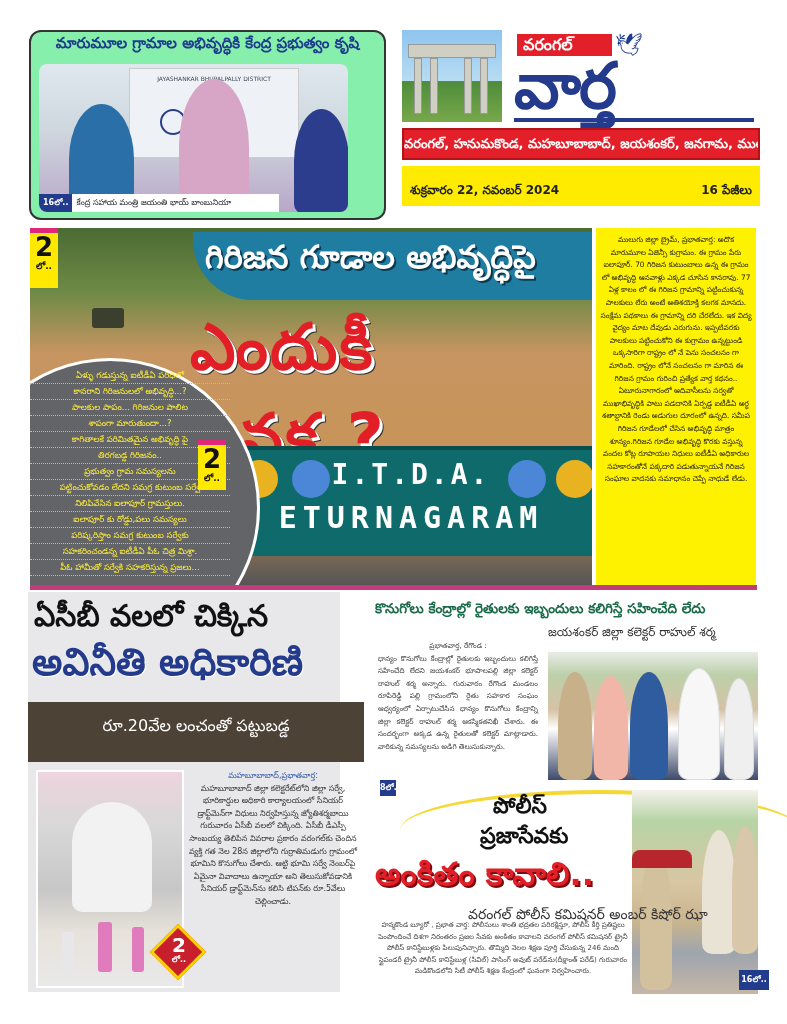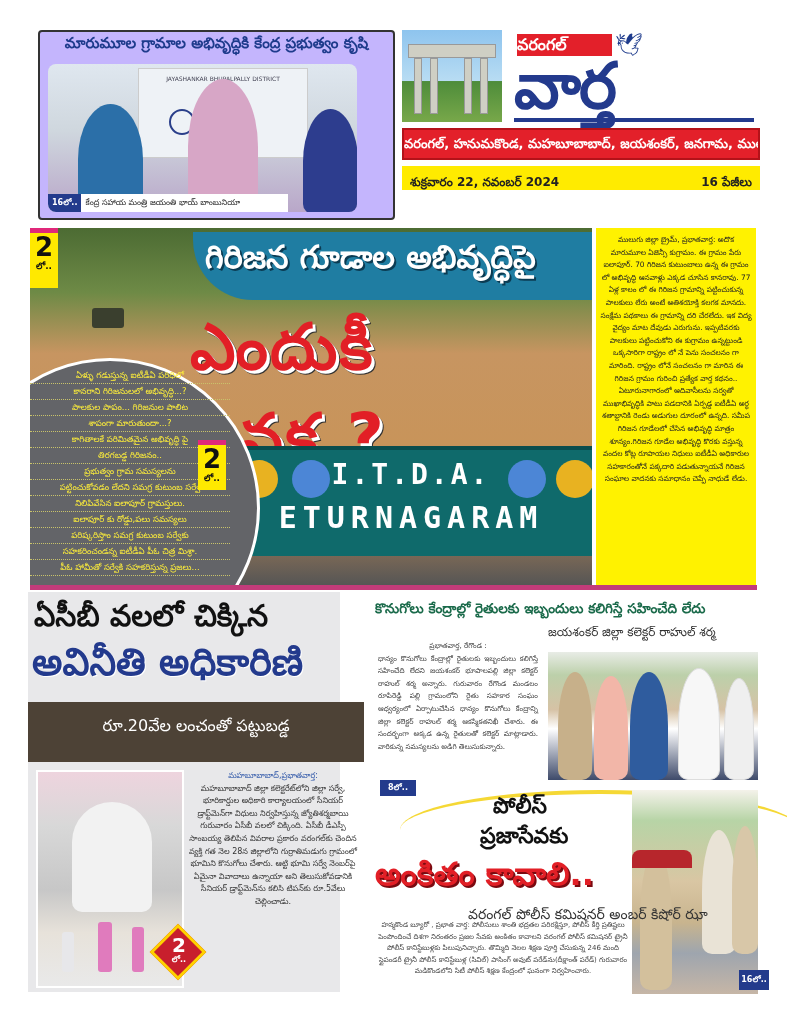--- a/index.html
+++ b/index.html
@@ -1,35 +1,35 @@
 <!DOCTYPE html>
 <html><head>
 <meta charset="utf-8">
 <style>
 *{box-sizing:border-box;margin:0;padding:0}
 body{width:787px;height:1024px;background:#fff;font-family:"DejaVu Sans",sans-serif;position:relative;overflow:hidden;color:#222}
 .abs{position:absolute}
 
-#tl-box{left:38px;top:30px;width:357px;height:190px;border:2px solid #333;border-radius:4px;background:#c4b5fd;overflow:hidden}
+#tl-box{left:29px;top:30px;width:357px;height:190px;border:2px solid #333;border-radius:12px;background:#86efac;overflow:hidden}
 #tl-title{left:0;top:2px;width:100%;text-align:center;font-weight:bold;color:#1e3b8c;font-size:15px}
 #tl-photo{left:8px;top:32px;width:309px;height:148px;border-radius:8px;overflow:hidden;background:linear-gradient(180deg,#dfe7ef 0%,#cfd7de 45%,#b9a7c9 100%)}
 .person{position:absolute;border-radius:50% 50% 10px 10px}
 #tl-caption{left:0;bottom:0;height:18px;width:240px;background:#fff;font-size:8px;line-height:18px;white-space:nowrap}
 #tl-caption .pg{display:inline-block;background:#233b8c;color:#fff;padding:0 4px;font-weight:bold;margin-right:4px}
 
 #mast{left:402px;top:30px;width:358px;height:190px}
 #mast-img{left:0;top:0;width:100px;height:92px;background:linear-gradient(180deg,#8ec4ee 0%,#b8dcf3 55%,#4e8c3a 56%,#78a84a 100%)}
 .pillar{position:absolute;bottom:8px;width:8px;background:#cfcfc4;border:1px solid #999}
 #mast-lintel{left:6px;top:14px;width:88px;height:14px;background:#cfcfc4;border:1px solid #999}
-#mast-red{left:115px;top:4px;width:95px;height:22px;background:#e3202a;color:#fff;font-weight:bold;font-size:16px;line-height:22px;padding-left:0}
+#mast-red{left:115px;top:4px;width:95px;height:22px;background:#e3202a;color:#fff;font-weight:bold;font-size:16px;line-height:22px;padding-left:6px}
 #mast-bird{left:213px;top:2px;color:#1e3b8c;font-size:22px}
 #mast-title{left:112px;top:22px;width:240px;height:68px;color:#233a8d;font-size:64px;font-weight:bold;line-height:68px;letter-spacing:-2px}
 #mast-line{left:112px;top:88px;width:240px;height:4px;background:#233a8d}
 #mast-districts{left:0;top:98px;width:358px;height:32px;background:#e3202a;border:2px solid #b31219;color:#fff;font-weight:bold;font-size:13px;line-height:28px;text-align:center;white-space:nowrap;overflow:hidden}
-#mast-date{left:0;top:136px;width:358px;height:24px;background:#ffeb00;font-weight:bold;font-size:12px;line-height:24px;padding:4px 8px;display:flex;justify-content:space-between}
+#mast-date{left:0;top:136px;width:358px;height:40px;background:#ffeb00;font-weight:bold;font-size:12px;line-height:24px;padding:12px 8px;display:flex;justify-content:space-between}
 
 #story1{left:30px;top:228px;width:562px;height:358px;background:linear-gradient(180deg,#4c6b33 0%,#6e8a46 18%,#c79561 35%,#c8945a 60%,#a98057 80%,#555 100%);overflow:hidden}
 #s1-blue{left:163px;top:4px;width:405px;height:68px;background:#1f7da2;border-radius:0 0 0 60px}
 #s1-head1{left:175px;top:10px;width:380px;color:#fff;font-weight:bold;font-size:32px;text-shadow:2px 2px 0 #0b3b52}
 #s1-head2{left:160px;top:82px;width:400px;color:#e21f26;font-weight:bold;font-size:64px;text-shadow:3px 3px 0 #fff,4px 4px 0 #333;letter-spacing:2px}
 #s1-itda{left:200px;top:218px;width:362px;height:110px;background:#0f6a6b;border-top:4px solid #0a4d4d}
 #s1-itda1{left:0;top:8px;width:100%;text-align:center;color:#fff;font-weight:bold;font-size:28px;font-family:"DejaVu Sans Mono",monospace;letter-spacing:3px}
 #s1-itda2{left:0;top:50px;width:100%;text-align:center;color:#fff;font-weight:bold;font-size:30px;font-family:"DejaVu Sans Mono",monospace;letter-spacing:6px;white-space:nowrap}
 .disc{position:absolute;width:38px;height:38px;border-radius:50%}
 #s1-circle{left:-70px;top:130px;width:300px;height:300px;border-radius:50%;background:#636468;border:3px solid #fff}
@@ -50,21 +50,21 @@
 #acb-text .dl{color:#2e56a8}
 #diamond{left:130px;top:340px;width:40px;height:40px;background:#c81f2d;transform:rotate(45deg);border:3px solid #ffd200}
 #diamond-t{left:131px;top:342px;width:40px;text-align:center;color:#fff;font-weight:900;font-size:20px;line-height:22px}
 #diamond-t small{display:block;font-size:8px;line-height:8px}
 
 #paddy-head{left:375px;top:600px;width:412px;color:#1a6a4a;font-weight:bold;font-size:13.5px;white-space:nowrap}
 #paddy-sub{left:548px;top:625px;color:#333;font-size:12px;white-space:nowrap}
 #paddy-text{left:378px;top:640px;width:160px;font-size:7.2px;line-height:12.6px;color:#444;text-align:justify}
 #paddy-text .dl{text-align:center;display:block}
 #paddy-photo{left:548px;top:652px;width:210px;height:128px;background:linear-gradient(180deg,#e8ece6 0%,#bcd0aa 18%,#d6c2a5 45%,#ffffff 60%,#3e4a6a 100%)}
-#pg8{left:380px;top:780px;width:36px;height:16px;background:#233b8c;color:#fff;font-size:8px;line-height:16px;text-align:center;font-weight:bold}
+#pg8{left:380px;top:780px;width:16px;height:16px;background:#233b8c;color:#fff;font-size:8px;line-height:16px;text-align:center;font-weight:bold}
 
 #police-arc{left:400px;top:790px;width:400px;height:80px;border-top:4px solid #f5d835;border-radius:50% 50% 0 0}
 #police-h1{left:493px;top:793px;color:#111;font-weight:900;font-size:22px}
 #police-h2{left:480px;top:823px;color:#111;font-weight:bold;font-size:22px}
 #police-h3{left:375px;top:855px;color:#e21f26;font-weight:900;font-size:32px;text-shadow:2px 2px 0 #7a0a10;white-space:nowrap}
 #police-sub{left:468px;top:906px;font-size:14px;color:#333;white-space:nowrap}
 #police-text{left:378px;top:920px;width:250px;font-size:7px;line-height:11.6px;color:#444;text-align:center}
 #police-photo{left:632px;top:790px;width:126px;height:204px;background:linear-gradient(180deg,#f4f2ea 0%,#b7d4a6 15%,#d9c6a3 45%,#c8b48e 65%,#9ea5ae 80%,#c6b6a6 100%)}
 #pg16b{left:739px;top:970px;width:30px;height:20px;background:#233b8c;color:#fff;font-size:8px;line-height:20px;text-align:center;font-weight:bold}
 </style>

